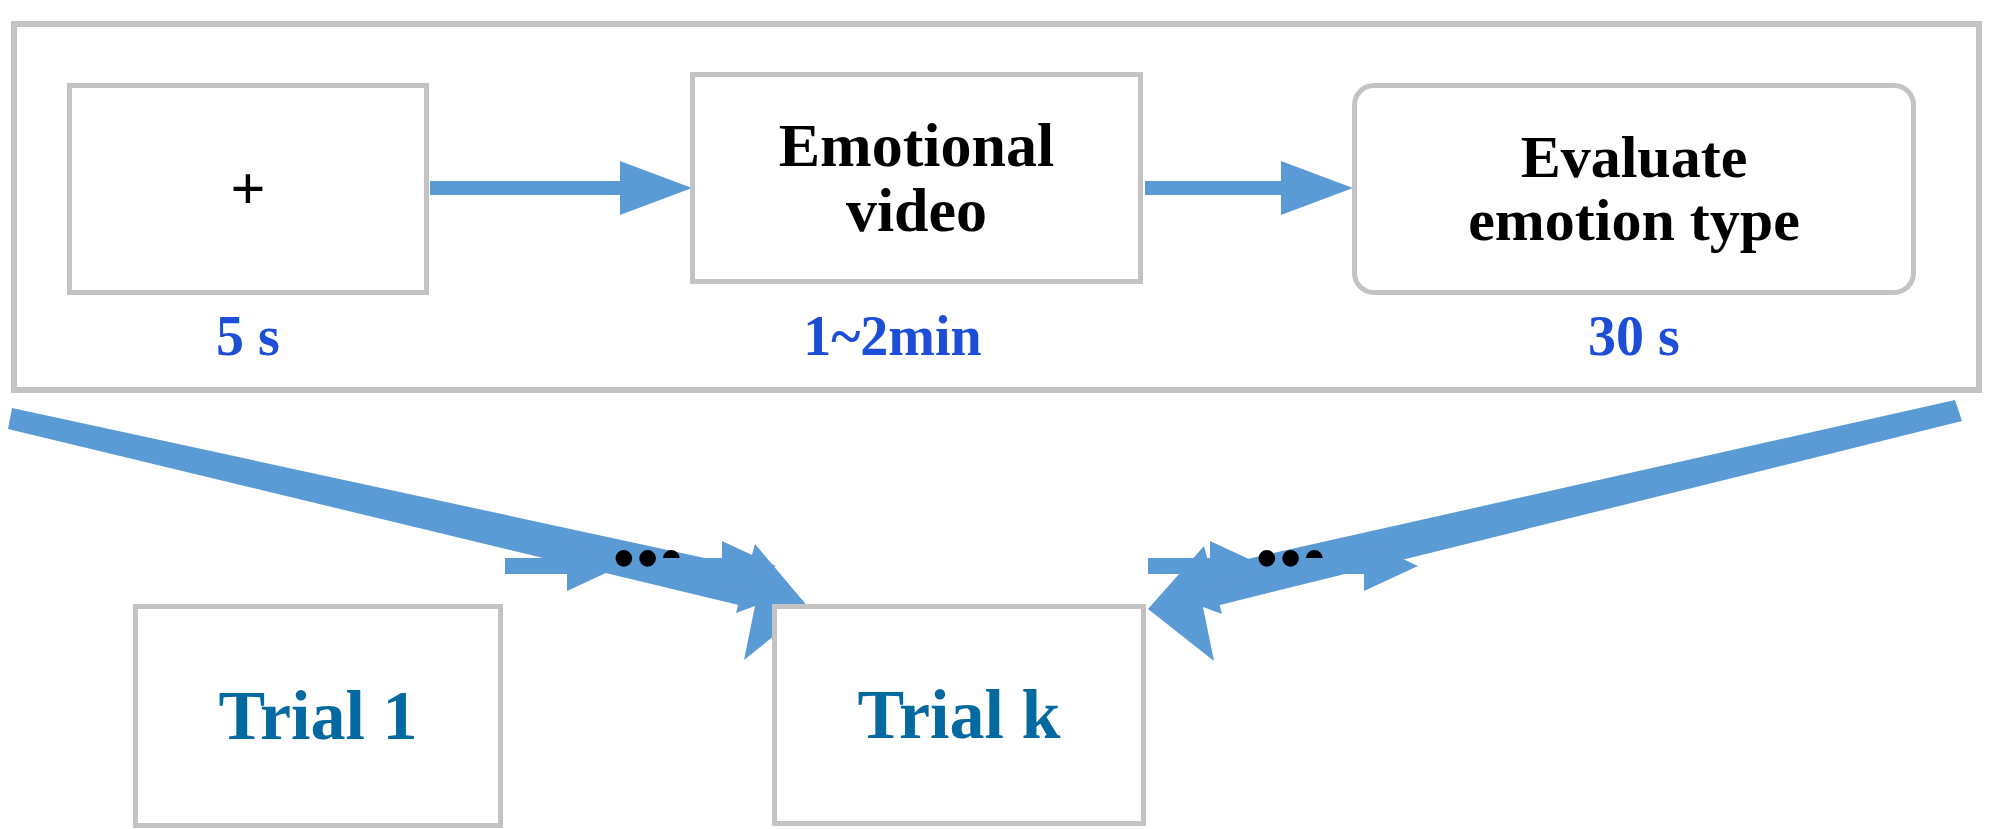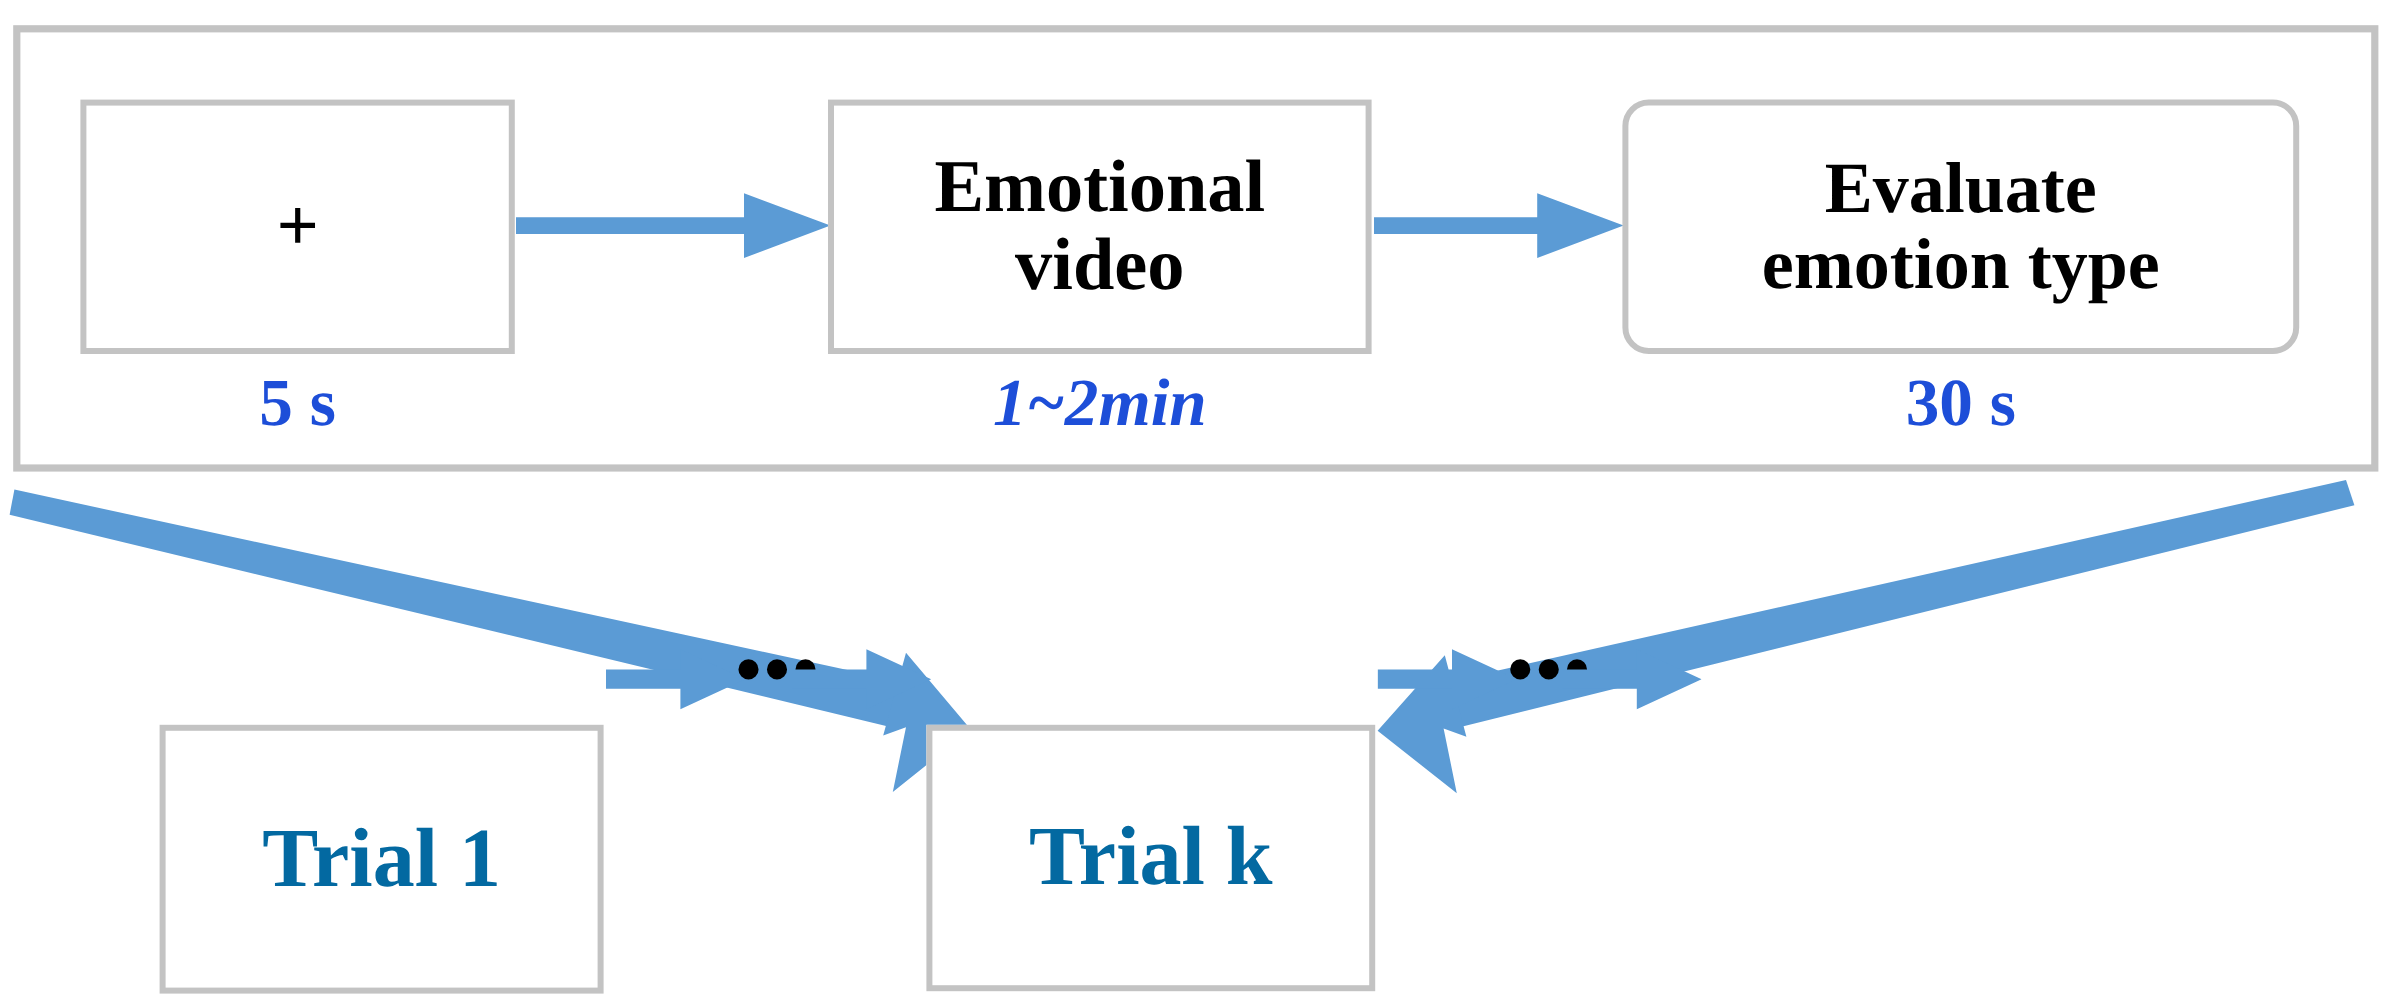--- a/index.html
+++ b/index.html
@@ -41,21 +41,21 @@
 
   
   #fixation-box {
     left: 67px;
     top: 83px;
     width: 362px;
     height: 212px;
   }
   #video-box {
     left: 690px;
-    top: 83px;
+    top: 72px;
     width: 453px;
     height: 212px;
   }
   #evaluate-box {
     left: 1352px;
     top: 83px;
     width: 564px;
     height: 212px;
     border-radius: 22px;
   }
@@ -77,21 +77,21 @@
   
   .duration {
     position: absolute;
     font-weight: bold;
     font-size: 56px;
     color: #1d4ed8;
     text-align: center;
     white-space: nowrap;
   }
   #dur-fixation { left: 67px;  top: 304px; width: 362px; }
-  #dur-video    { left: 690px; top: 304px; width: 453px; font-style: italic; }
+  #dur-video    { left: 666px; top: 304px; width: 453px; }
   #dur-evaluate { left: 1352px;top: 304px; width: 564px; }
 
   
   .h-arrow {
     position: absolute;
     height: 60px;
     pointer-events: none;
   }
   #arrow-fix-to-video  { left: 430px;  top: 158px; width: 262px; }
   #arrow-video-to-eval { left: 1145px; top: 158px; width: 208px; }

